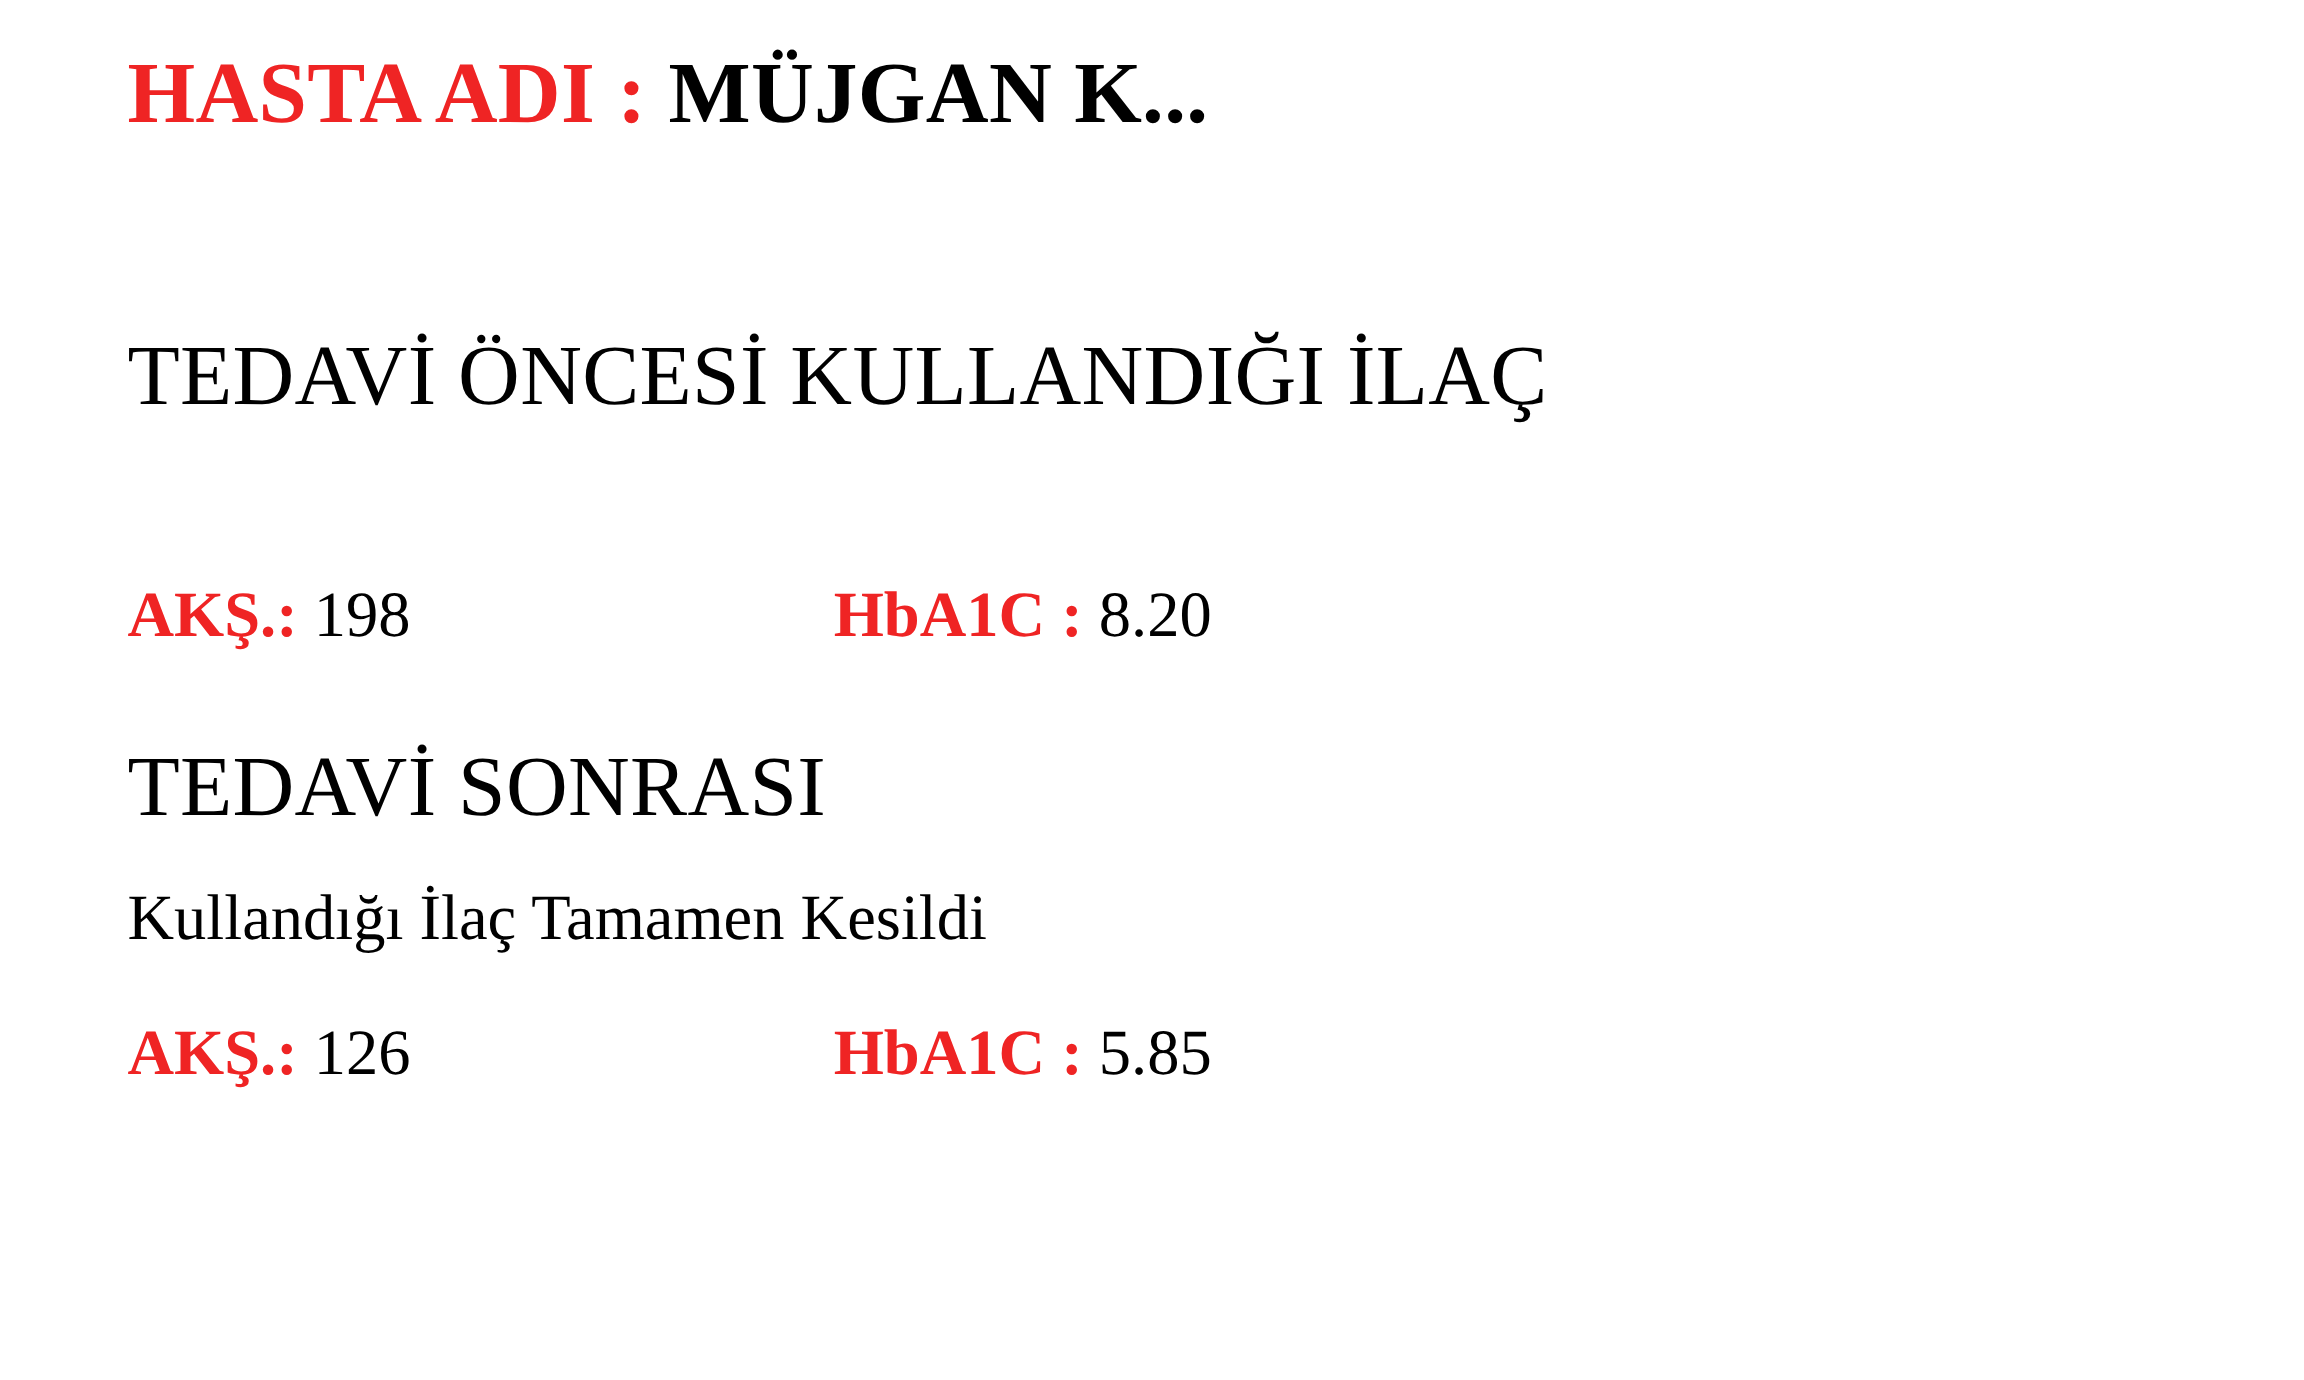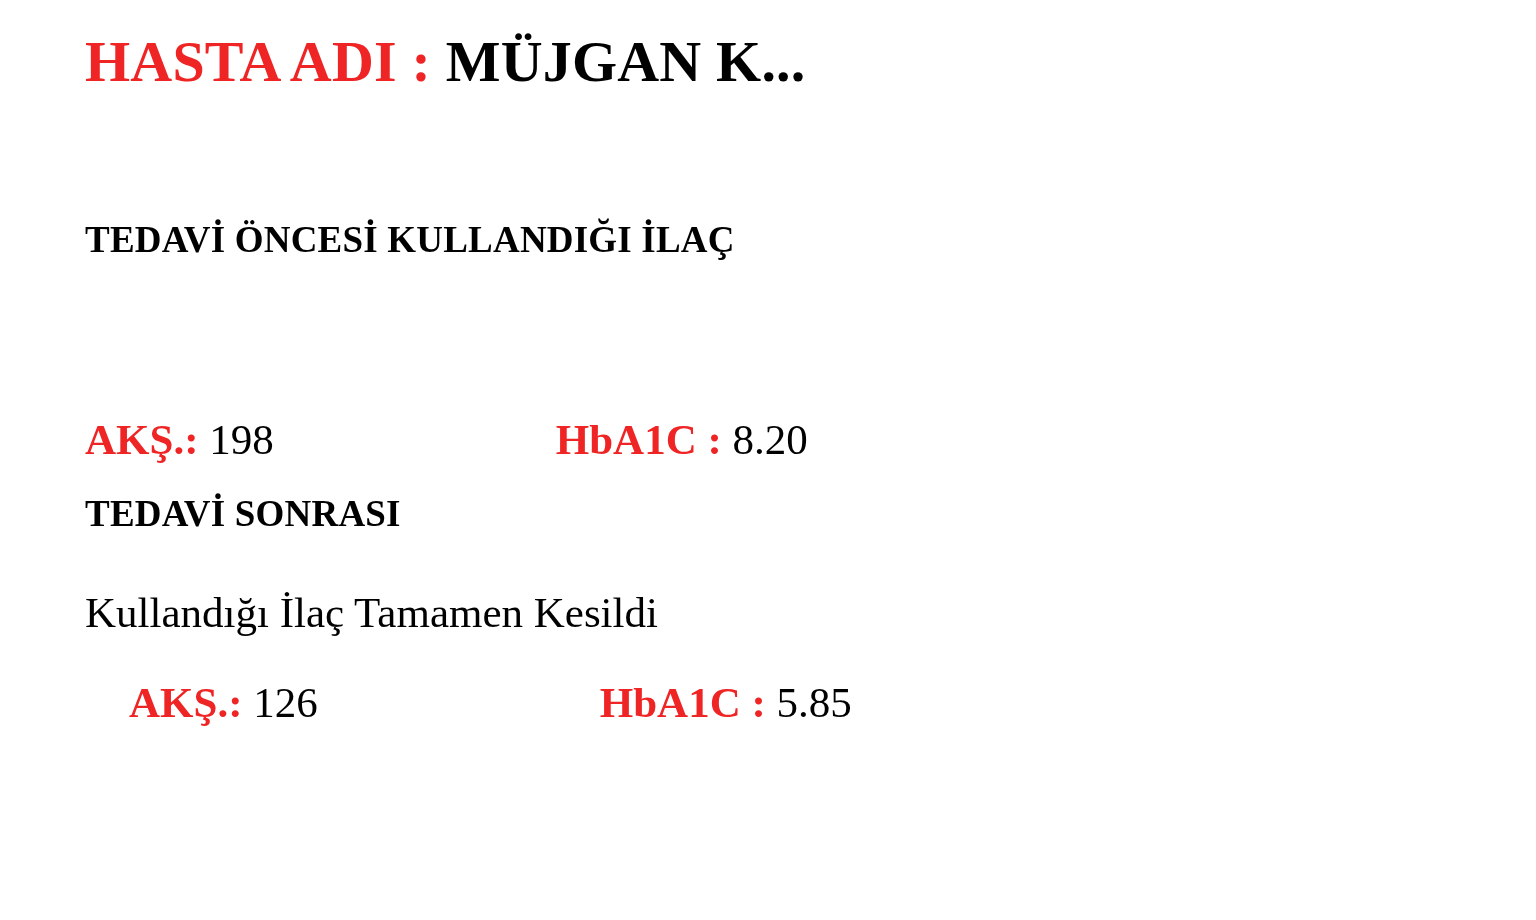--- a/index.html
+++ b/index.html
@@ -37,22 +37,22 @@
   .value-black {
     color: #000000;
     font-weight: bold;
   }
   .section {
     position: absolute;
     left: 85px;
     white-space: nowrap;
   }
   .section-heading {
-    font-size: 37px;
-    font-weight: bold;
+    font-size: 57px;
+    font-weight: normal;
     letter-spacing: 0.2px;
   }
   .drug-line {
     font-size: 43px;
     font-weight: normal;
   }
   .metrics-line {
     font-size: 43px;
     font-weight: normal;
   }
@@ -63,24 +63,24 @@
   .metric-label {
     color: #ef2424;
     font-weight: bold;
   }
   .metric-value {
     color: #000000;
     font-weight: normal;
   }
   #pre-heading { top: 218px; }
   #pre-drug { top: 313px; }
-  #pre-metrics { top: 415px; }
+  #pre-metrics { top: 386px; }
   #post-heading { top: 492px; }
   #post-drug { top: 588px; }
-  #post-metrics { top: 678px; margin-left: 44px; }
+  #post-metrics { top: 678px; }
 </style>
 </head>
 <body>
 
 <div class="slide">
 
   <div class="patient-line">
     <span class="label-red">HASTA ADI :</span>
     <span class="value-black">MÜJGAN K...</span>
   </div>

